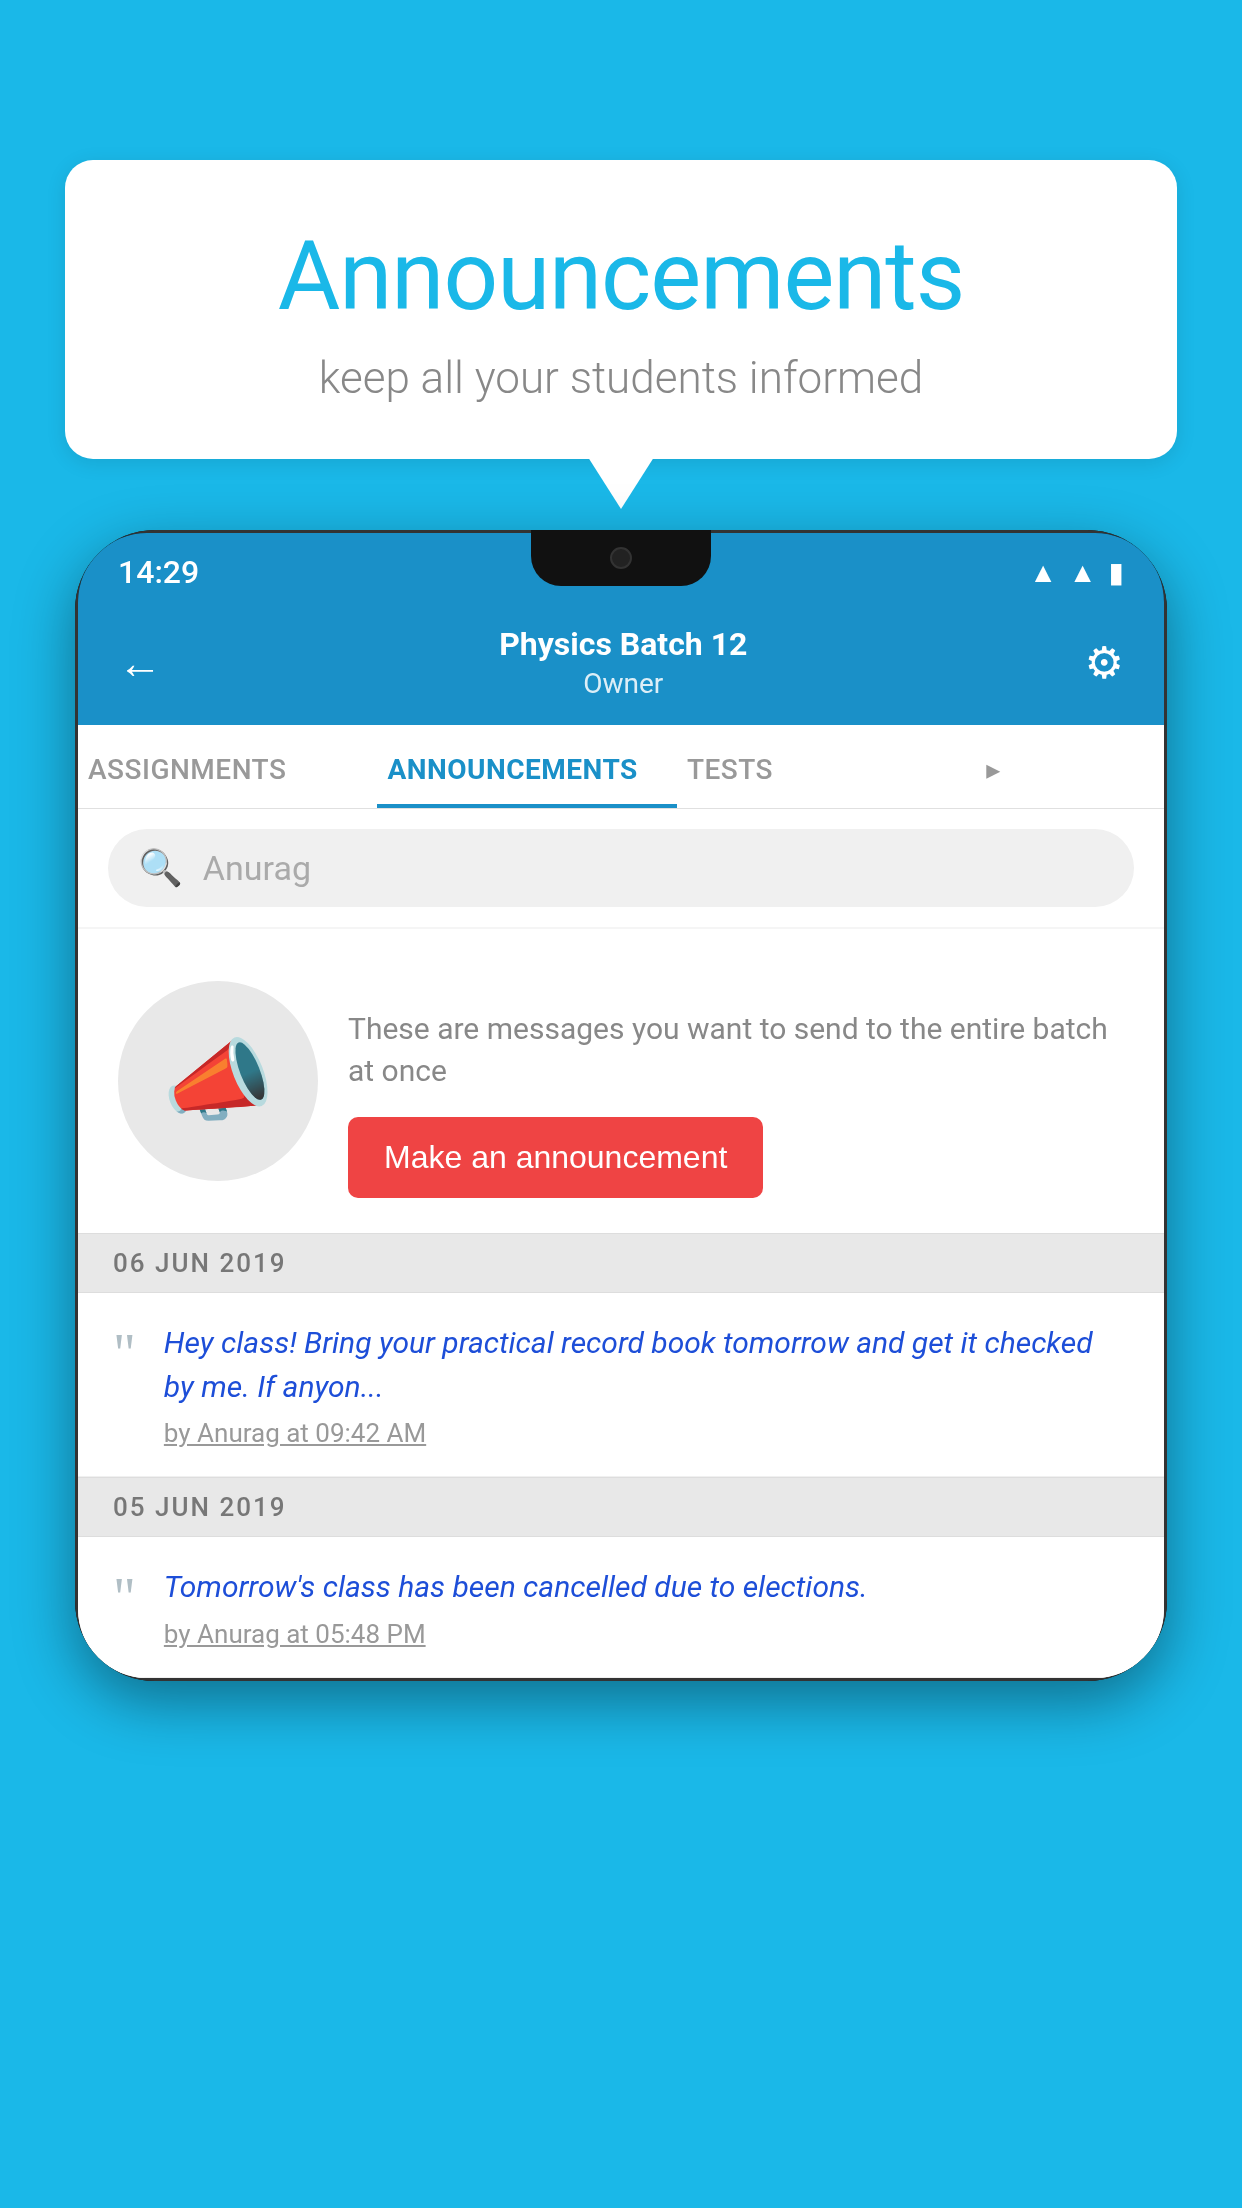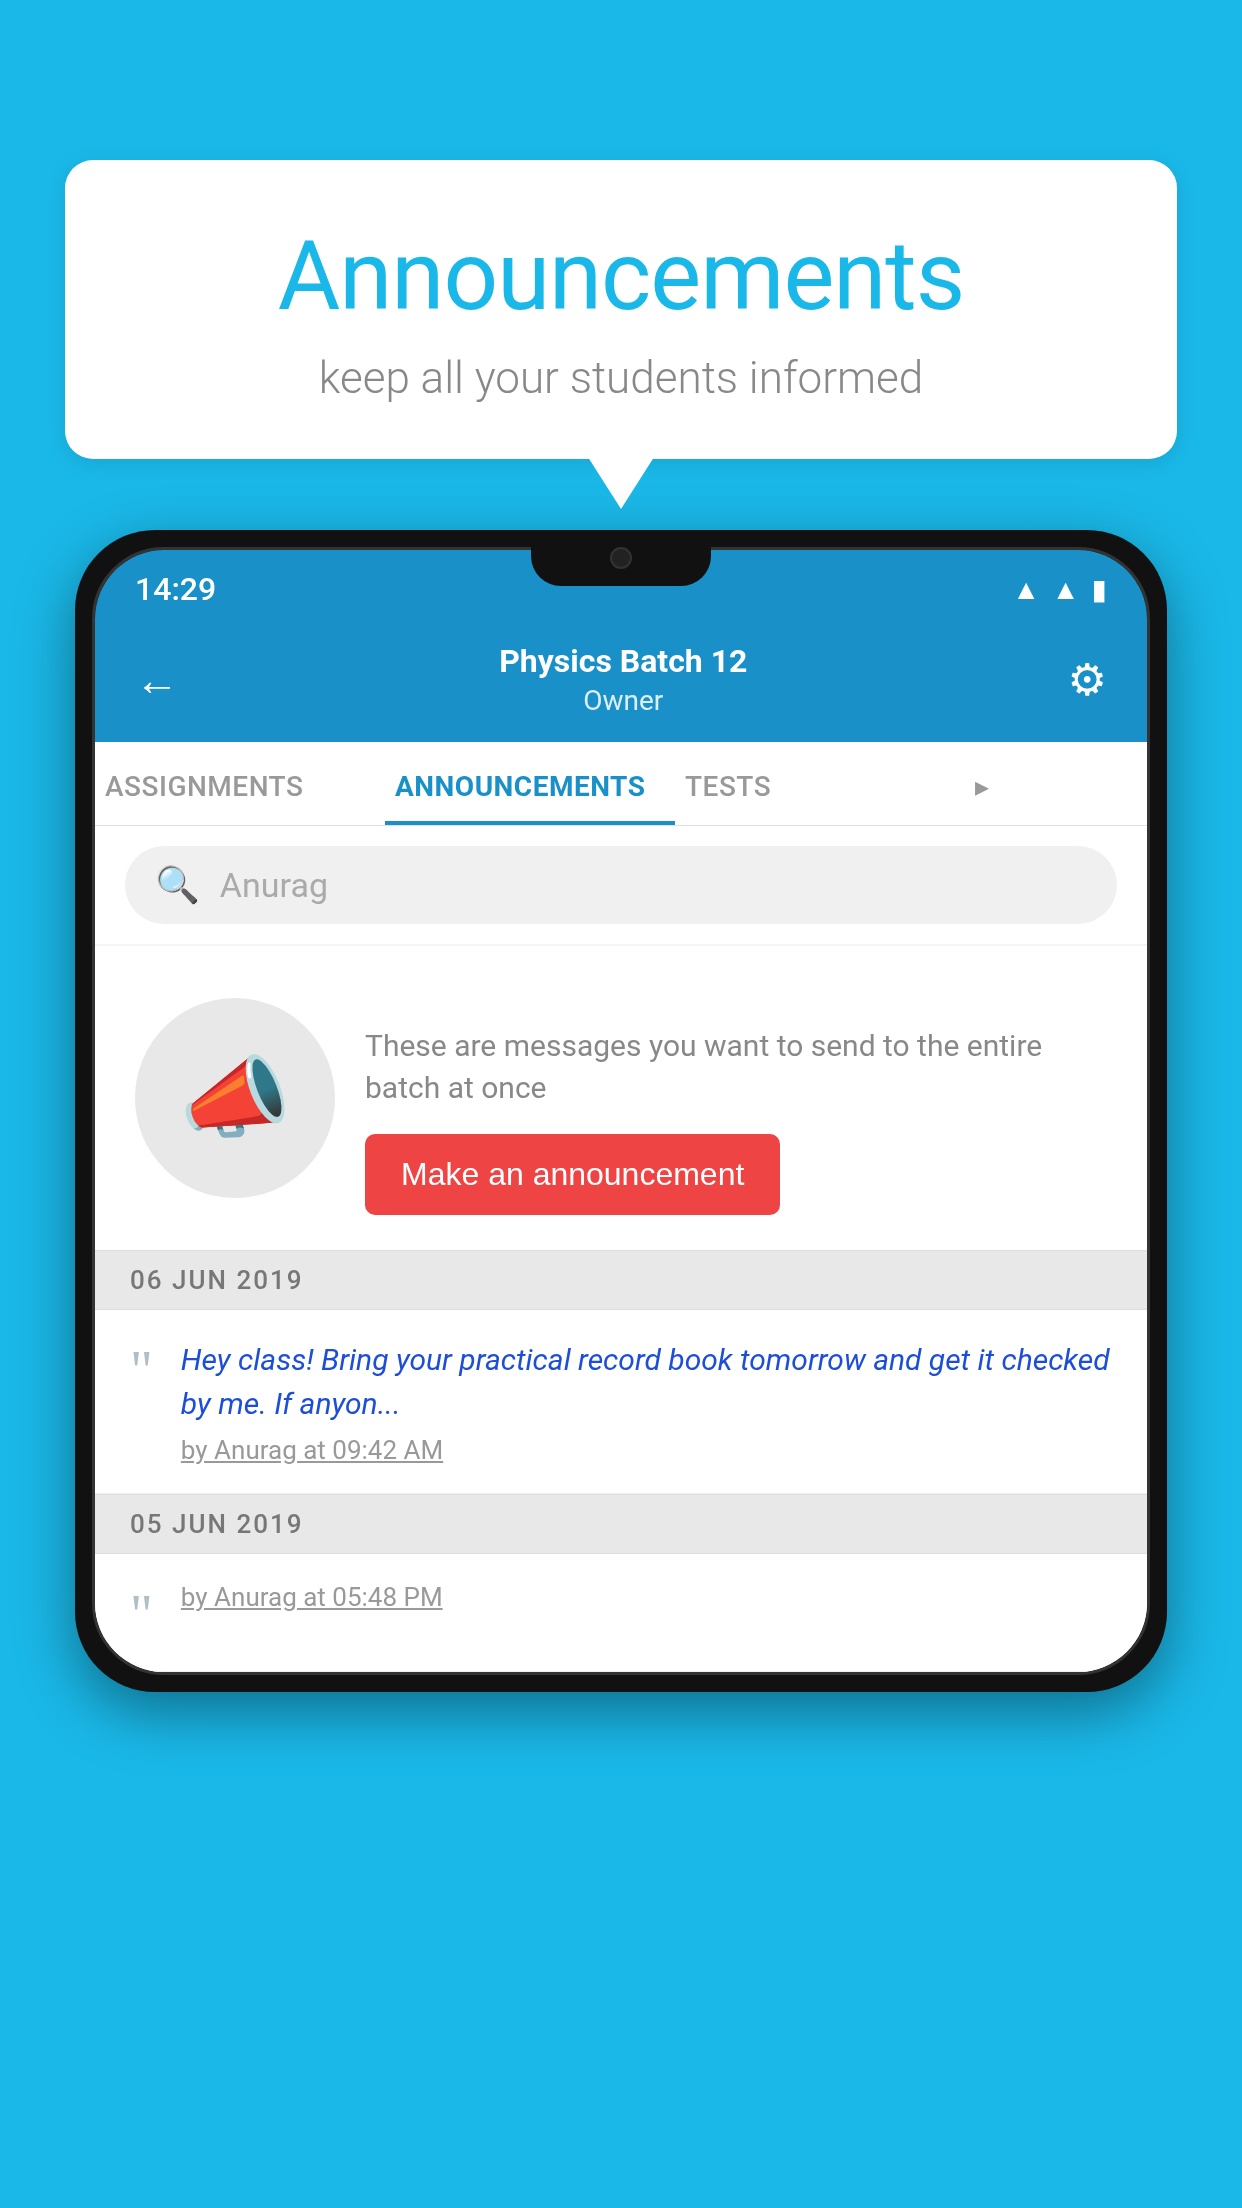--- a/index.html
+++ b/index.html
@@ -61,21 +61,21 @@
     .phone-container {
       position: absolute;
       top: 530px;
       left: 75px;
       right: 75px;
     }
 
     .phone {
       background: #111;
       border-radius: 80px;
-      padding: 17px;
+      padding: 0;
       position: relative;
       box-shadow: 0 20px 60px rgba(0,0,0,0.4);
       overflow: hidden;
     }
 
     
     .phone-inner {
       border-radius: 72px;
       overflow: hidden;
       border: 3px solid #333;
@@ -416,20 +416,21 @@
             <div class="announcement-message">Hey class! Bring your practical record book tomorrow and get it checked by me. If anyon...</div>
             <div class="announcement-meta">by Anurag at 09:42 AM</div>
           </div>
         </div>
 
         <div class="date-separator">05  JUN  2019</div>
 
         <div class="announcement-item">
           <div class="quote-icon">"</div>
           <div class="announcement-text-group">
+            <div class="announcement-message">Tomorrow's class has been cancelled due to elections.</div>
             <div class="announcement-meta">by Anurag at 05:48 PM</div>
           </div>
         </div>
 
       </div>
     </div>
   </div>
 </div>
 
 </body></html>

